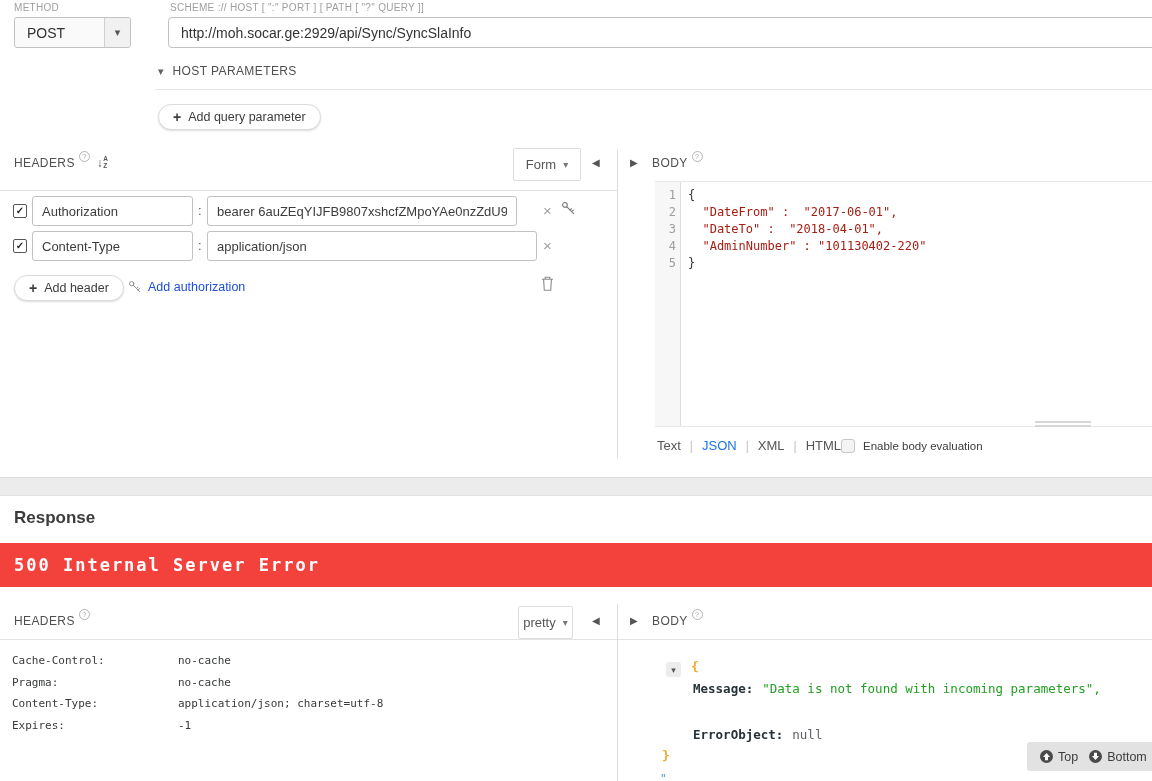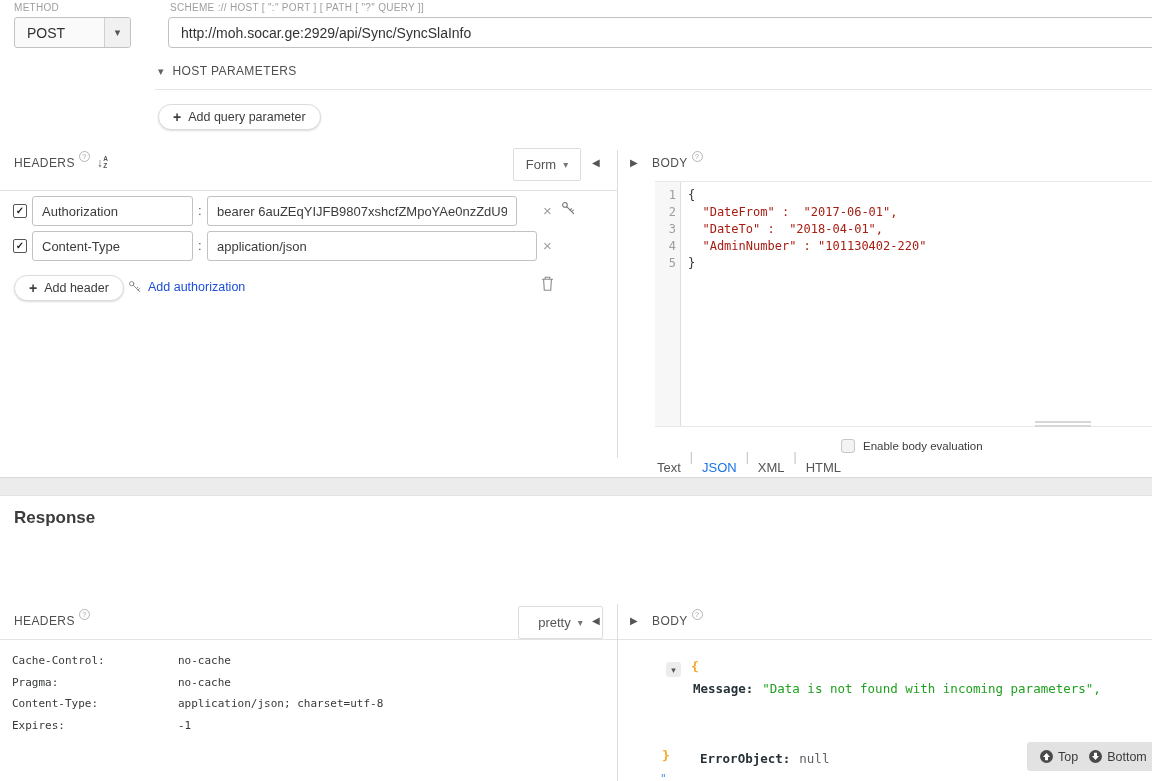--- a/index.html
+++ b/index.html
@@ -43,21 +43,21 @@
   .resp-body-title { left:652px; top:614px; }
   .help-icon { width:11px; height:11px; border:1px solid #b5b5b5; border-radius:50%; font-size:7px; color:#9e9e9e;
     display:inline-flex; align-items:center; justify-content:center; margin-left:4px; position:relative; top:-5px; cursor:pointer; }
   .sort-icon { display:inline-flex; margin-left:7px; color:#555; cursor:pointer; align-items:center; }
   .sort-arrow { font-size:12px; line-height:12px; }
   .sort-az { display:flex; flex-direction:column; font-size:6.5px; line-height:6.5px; font-weight:bold; }
 
   .dropdown { position:absolute; height:33px; border:1px solid #ddd; border-radius:2px; background:#fff;
     display:flex; align-items:center; justify-content:center; gap:7px; font-size:13px; color:#555; cursor:pointer; }
   .form-dd { left:513px; top:148px; width:68px; }
-  .pretty-dd { left:518px; top:606px; width:85px; }
+  .pretty-dd { left:518px; top:606px; width:55px; }
   .dd-caret { font-size:10px; color:#777; }
 
   .panel-arrow { position:absolute; font-size:10px; color:#555; cursor:pointer; }
   .arrow-l-req { left:592px; top:157px; }
   .arrow-r-req { left:630px; top:157px; }
   .arrow-l-resp { left:592px; top:615px; }
   .arrow-r-resp { left:630px; top:615px; }
 
   .v-divider { position:absolute; left:617px; width:1px; background:#ddd; }
   .v-req { top:150px; height:308px; }
@@ -99,21 +99,21 @@
   .gutter { position:absolute; left:0; top:0; bottom:0; width:26px; background:#f7f7f7; border-right:1px solid #ddd; }
   .gutter-nums { position:absolute; left:0; top:5px; width:21px; text-align:right; color:#9e9e9e; }
   .code-lines { position:absolute; left:33px; top:5px; }
   .editor-line { white-space:pre; }
   .editor-line.brace { color:#333; }
   .editor-line.str { color:#a61d12; }
   .grip { position:absolute; left:1035px; top:421px; width:56px; cursor:ns-resize; }
   .grip div { height:2px; background:#d6d6d6; margin-bottom:2px; }
 
   .body-tabs { position:absolute; left:657px; top:438px; display:flex; align-items:center; gap:9px; font-size:13px; color:#555; }
-  .tab { cursor:pointer;margin-top:22px; }
+  .tab { cursor:pointer; }
   .tab.active { color:#1a73e8; }
   .tab-sep { color:#c0c0c0; font-size:12px; }
   .eval-box { position:absolute; left:841px; top:439px; width:14px; height:14px; border:1px solid #c6c6c6;
     border-radius:3px; background:#f3f3f3; cursor:pointer; }
   .eval-label { position:absolute; left:863px; top:440px; font-size:11.5px; color:#3c3c3c; }
 
   
   .band { position:absolute; left:0; right:0; top:477px; height:19px; background:#ececec;
     border-top:1px solid #dadada; border-bottom:1px solid #e2e2e2; }
 
@@ -130,21 +130,21 @@
   .rr-0 { top:654px; } .rr-1 { top:676px; } .rr-2 { top:697px; }
   .rr-3 { top:719px; } .rr-4 { top:740px; } .rr-5 { top:762px; }
 
   
   .rb-toggle { position:absolute; left:666px; top:662px; width:15px; height:15px; background:#ececec;
     border-radius:3px; color:#555; font-size:9px; display:flex; align-items:center; justify-content:center; cursor:pointer; }
   .rb-brace { font-family:"DejaVu Sans Mono", monospace; font-size:13px; font-weight:bold; color:#f5a623; }
   .rb-open { position:absolute; left:691px; top:659px; }
   .rb-close { position:absolute; left:662px; top:748px; }
   .rb-entry { position:absolute; left:693px; font-family:"DejaVu Sans Mono", monospace; font-size:12.5px; }
-  .rbe-0 { top:681px; } .rbe-1 { top:704px; } .rbe-2 { top:751px;margin-left:7px; }
+  .rbe-0 { top:681px; } .rbe-1 { top:704px; } .rbe-2 { top:727px; }
   .rb-key { font-weight:bold; color:#263238; }
   .rb-val { margin-left:9px; }
   .rb-val.str { color:#21a121; }
   .rb-val.null { color:#5f6368; }
   .rb-frag { position:absolute; left:660px; top:772px; color:#4a90d9;
     font-family:"DejaVu Sans Mono", monospace; font-size:11px; }
 
   
   .scroll-bar { position:absolute; left:1027px; top:742px; width:136px; height:29px; background:#e2e2e2;
     border-radius:3px; display:flex; align-items:center; padding-left:13px; }
@@ -267,20 +267,23 @@
     <span class="tab-sep">|</span>
     <span class="tab">HTML</span>
   </div>
   <span class="eval-box"></span>
   <span class="eval-label">Enable body evaluation</span>
 
   <div class="band"></div>
 
   <div class="resp-title">Response</div>
 
+  <div class="status-banner">
+    <span>500 Internal Server Error</span>
+  </div>
 
   <div class="panel-title resp-headers-title">
     <span>HEADERS</span>
     <span class="help-icon">?</span>
   </div>
   <div class="dropdown pretty-dd">
     <span>pretty</span>
     <span class="dd-caret">▾</span>
   </div>
   <span class="panel-arrow arrow-l-resp">◀</span>

